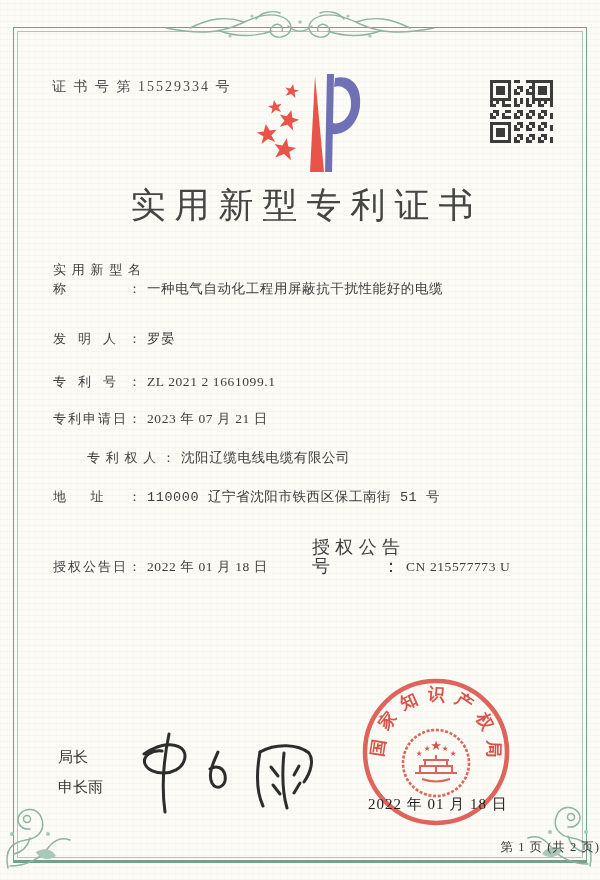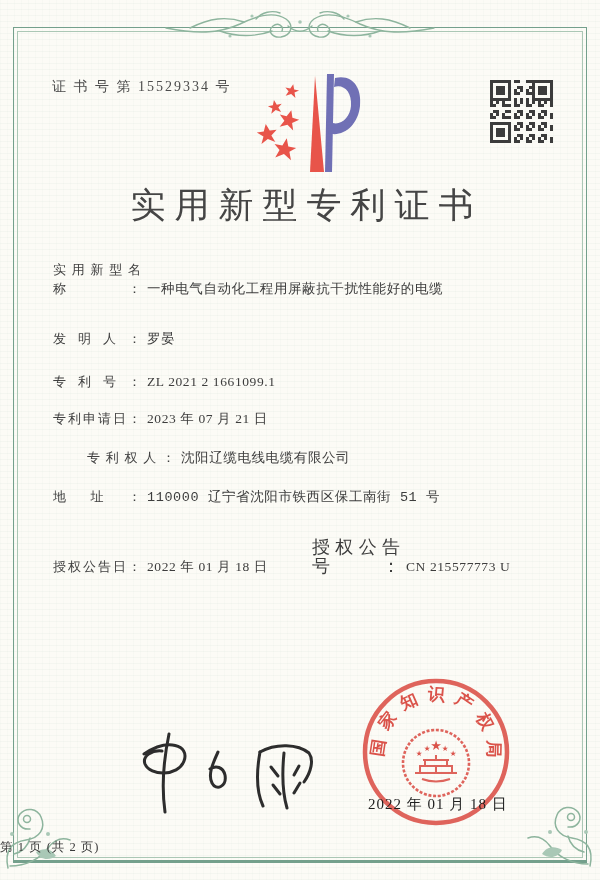--- a/index.html
+++ b/index.html
@@ -34,21 +34,21 @@
   .glabel2{flex:0 0 88px; text-align:justify; text-align-last:justify; font-size:18px; margin-left:44px;}
   .gvalue2{letter-spacing:.6px; padding-left:6px;}
   .paras{position:absolute; left:53px; right:36px; top:528px; font-size:13.5px;
     line-height:21px; color:#3a3a3a; font-style:italic;}
   .paras p{margin:0; text-indent:2em; letter-spacing:.5px;}
   .signer{position:absolute; left:58px; top:742px; font-size:15px; color:#333; line-height:30px;}
   .signature{position:absolute; left:112px; top:722px; width:215px; height:100px; z-index:3;}
   .seal{position:absolute; left:354px; top:670px; width:164px; height:164px; z-index:2; opacity:.92;}
   .seal-date{position:absolute; left:368px; top:795px; z-index:4; font-size:15px;
     letter-spacing:1px; color:#1f1f1f;}
-  .footer{position:absolute; left:0; right:0; top:839px; text-align:left;
+  .footer{position:absolute; left:0; right:0; top:839px; text-align:right;
     font-size:12.5px; color:#3a3a3a; letter-spacing:1px;}
   svg{display:block;}
 </style>
 </head>
 <body>
 
 <div class="page">
 
   <div class="frame-outer"></div>
   <div class="frame-inner"></div>
@@ -362,20 +362,24 @@
     </div>
     <div class="frow mt7">
       <span class="flabel">授权公告日：</span>
       <span class="gvalue2">2022 年 01 月 18 日</span>
       <span class="glabel2">授权公告号：</span>
       <span class="gvalue2">CN 215577773 U</span>
     </div>
   </div>
 
 
+  <div class="signer">
+    <div>局长</div>
+    <div>申长雨</div>
+  </div>
 
   <svg class="signature" viewBox="0 0 215 100">
     <g stroke="#2d2d2d" stroke-width="3" fill="none" stroke-linecap="round" stroke-linejoin="round">
       <path d="M57,12 C52,36 49,62 53,90"></path>
       <path d="M32,32 C56,16 78,23 72,39 C66,55 38,54 33,42 C30,34 40,28 50,29"></path>
       <path d="M106,30 C100,43 96,53 100,61 C104,69 115,65 113,53 C111,45 104,43 98,47"></path>
       <path d="M148,30 C144,52 144,69 151,84"></path>
       <path d="M148,30 C164,21 186,22 197,31 C202,38 199,50 192,60"></path>
       <path d="M172,31 C170,51 170,69 175,86"></path>
       <path d="M159,45 l7,9"></path>

